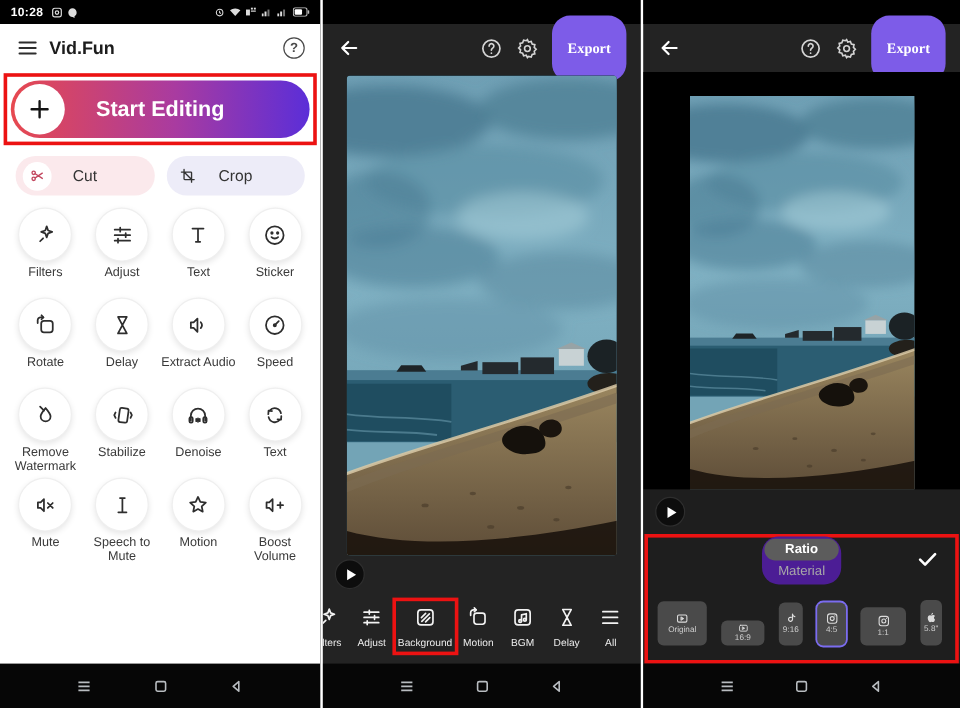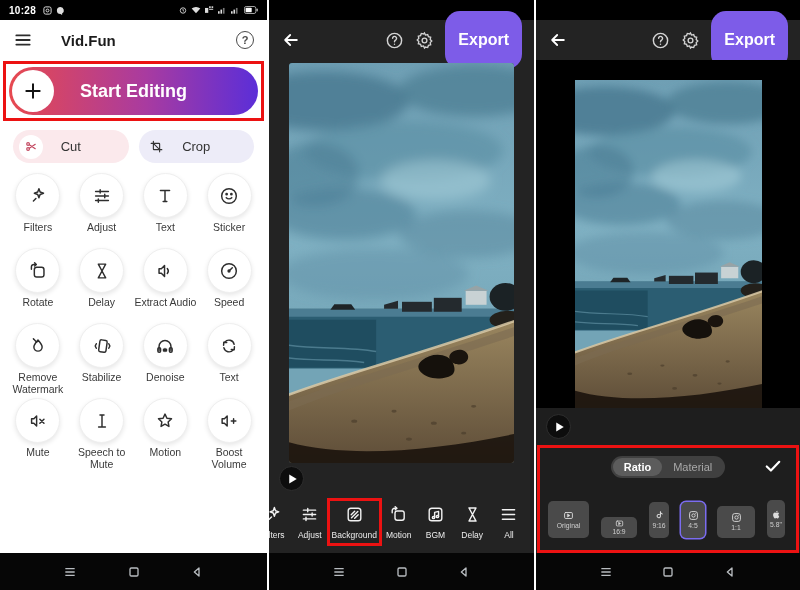--- a/index.html
+++ b/index.html
@@ -12,21 +12,21 @@
 
   
   .statusbar { height:20px; background:#000; display:flex; align-items:center;
                justify-content:space-between; padding:0 9px; flex:none; }
   .sb-left, .sb-right { display:flex; align-items:center; gap:4px; }
   .sb-time { color:#fff; font-size:10px; font-weight:700; letter-spacing:.3px; margin-right:3px; }
   .sb-ic { display:flex; align-items:center; color:#e8e8e8; }
   .sb-ic svg { display:block; }
 
   
-  .home-header { height:40px; display:flex; align-items:center; gap:28px;
+  .home-header { height:40px; display:flex; align-items:center; gap:8px;
                  padding:0 13px; flex:none; }
   .menu-ic { width:20px; height:20px; color:#2d2d2d; cursor:pointer; }
   .app-title { font-size:15px; font-weight:700; color:#1c1c1c; flex:1; }
   .help-ring { width:18px; height:18px; border:1.5px solid #4a4a4a; border-radius:50%;
                display:flex; align-items:center; justify-content:center;
                font-size:11px; color:#4a4a4a; font-weight:700; cursor:pointer; }
   .annotation-box { margin:1px 3px 0; border:3px solid var(--red); padding:3px; flex:none; }
   .start-btn { width:100%; height:48px; border:none; border-radius:25px; cursor:pointer;
                background:linear-gradient(90deg, var(--g1) 0%, #a93ba0 55%, var(--g2) 100%);
                display:flex; align-items:center; padding:0 3px; }
@@ -59,23 +59,23 @@
   .navbar { height:37px; background:#060606; display:flex; align-items:center;
             justify-content:space-between; padding:0 62px; flex:none; margin-top:auto; }
   .nav-ic { width:16px; height:16px; color:#b8bcc0; cursor:pointer; }
   .nav-ic svg { width:100%; height:100%; }
 
   
   .edit-header { height:40px; display:flex; align-items:center; gap:11px; padding:0 12px; flex:none; }
   .back-ic { width:20px; height:20px; color:#fff; cursor:pointer; }
   .hdr-sp { flex:1; }
   .hdr-ic { width:19px; height:19px; color:#d4d4d4; cursor:pointer; }
-  .export-btn { background:var(--accent); color:#fff; font-size:16px; font-weight:700;
+  .export-btn { background:var(--accent); color:#fff; font-size:12px; font-weight:700;
                 padding:20px 13px; border-radius:15px; border:none; cursor:pointer;
-                font-family:Liberation Sans, sans-serif; }
+                font-family:Liberation Serif, serif; }
   .video-wrap { margin:3px 20px 0; height:400px; border-radius:3px; overflow:hidden;
                 flex:none; background:#16323e; }
   .beach { width:100%; height:100%; }
   .beach svg { width:100%; height:100%; display:block; }
   .play-row { height:31px; display:flex; align-items:center; padding:0 10px; flex:none; }
   .play-btn { width:25px; height:25px; border-radius:50%; background:#0d0d0d; border:1px solid #2e2e2e;
               display:flex; align-items:center; justify-content:center; cursor:pointer; padding:0; }
   .play-btn svg { width:10px; height:10px; color:#fff; margin-left:2px; }
   .toolbar { display:flex; align-items:flex-start; justify-content:space-between;
              padding:7px 8px 0 0; margin-left:-13px; flex:none; height:56px; overflow:hidden; }
@@ -88,21 +88,21 @@
   
   .video-zone { height:348px; background:#000; display:flex; justify-content:center;
                 flex:none; padding-top:20px; }
   .beach.small { width:187px; height:328px; }
   .control-area { flex:1; background:#1e1e1e; display:flex; flex-direction:column; }
   .play-row2 { height:37px; display:flex; align-items:center; padding:0 10px; flex:none; }
   .sheet { border:3px solid var(--red); margin:0 1px; flex:1; display:flex;
            flex-direction:column; padding:5px 6px 6px; }
   .tabs-row { display:flex; align-items:center; justify-content:center; position:relative;
               height:27px; flex:none; }
-  .seg { display:flex; background:#404040; border-radius:14px; padding:2px; }
+  .seg { display:flex; background:#4c1d95; border-radius:14px; padding:2px;flex-direction:column; }
   .seg-btn { border:none; background:transparent; color:#a8a8a8; font-size:11px;
              padding:3px 11px; border-radius:12px; cursor:pointer; font-family:inherit; }
   .seg-btn.selected { background:#5c5c5c; color:#fff; font-weight:700; }
   .check-ic { position:absolute; right:7px; top:3px; width:20px; height:20px; color:#fff; cursor:pointer; }
   .tiles { flex:1; display:flex; align-items:flex-end; gap:12px; padding:4px 2px 6px; }
   .tile { background:#4a4a4a; border-radius:5px; display:flex; flex-direction:column;
           align-items:center; justify-content:center; gap:2px; color:#dcdcdc; cursor:pointer; flex:none; }
   .tile-ic { width:11px; height:11px; }
   .tile-label { font-size:6.8px; color:#cfcfcf; line-height:1; }
   .shape-sq     { width:41px; height:37px; }

